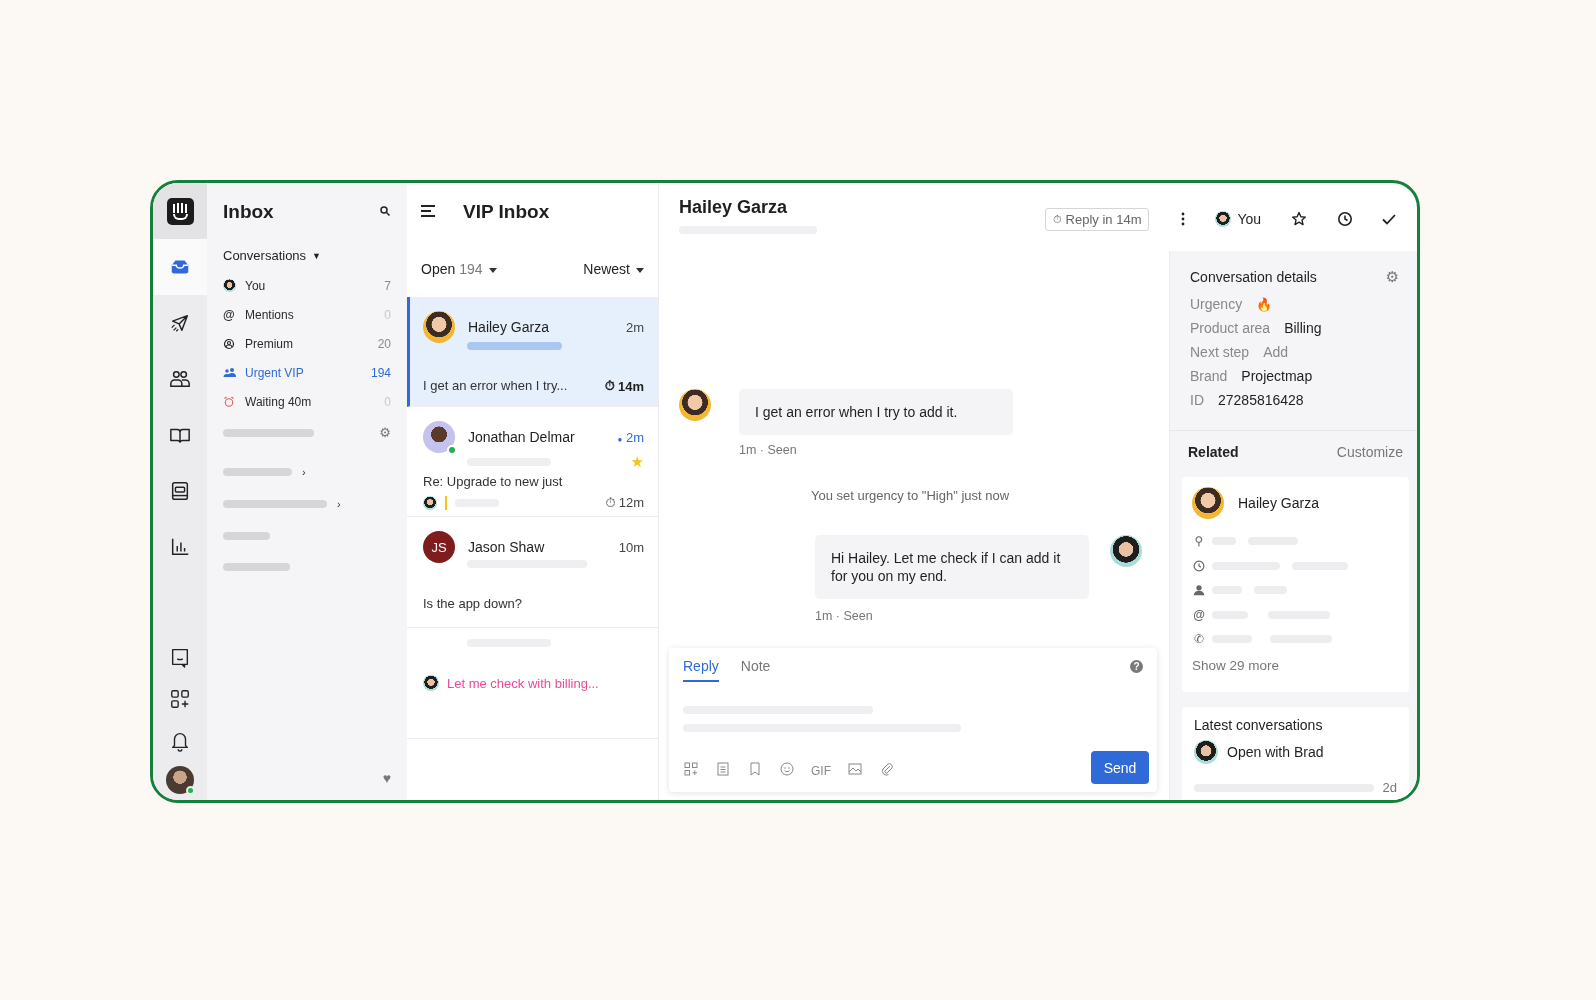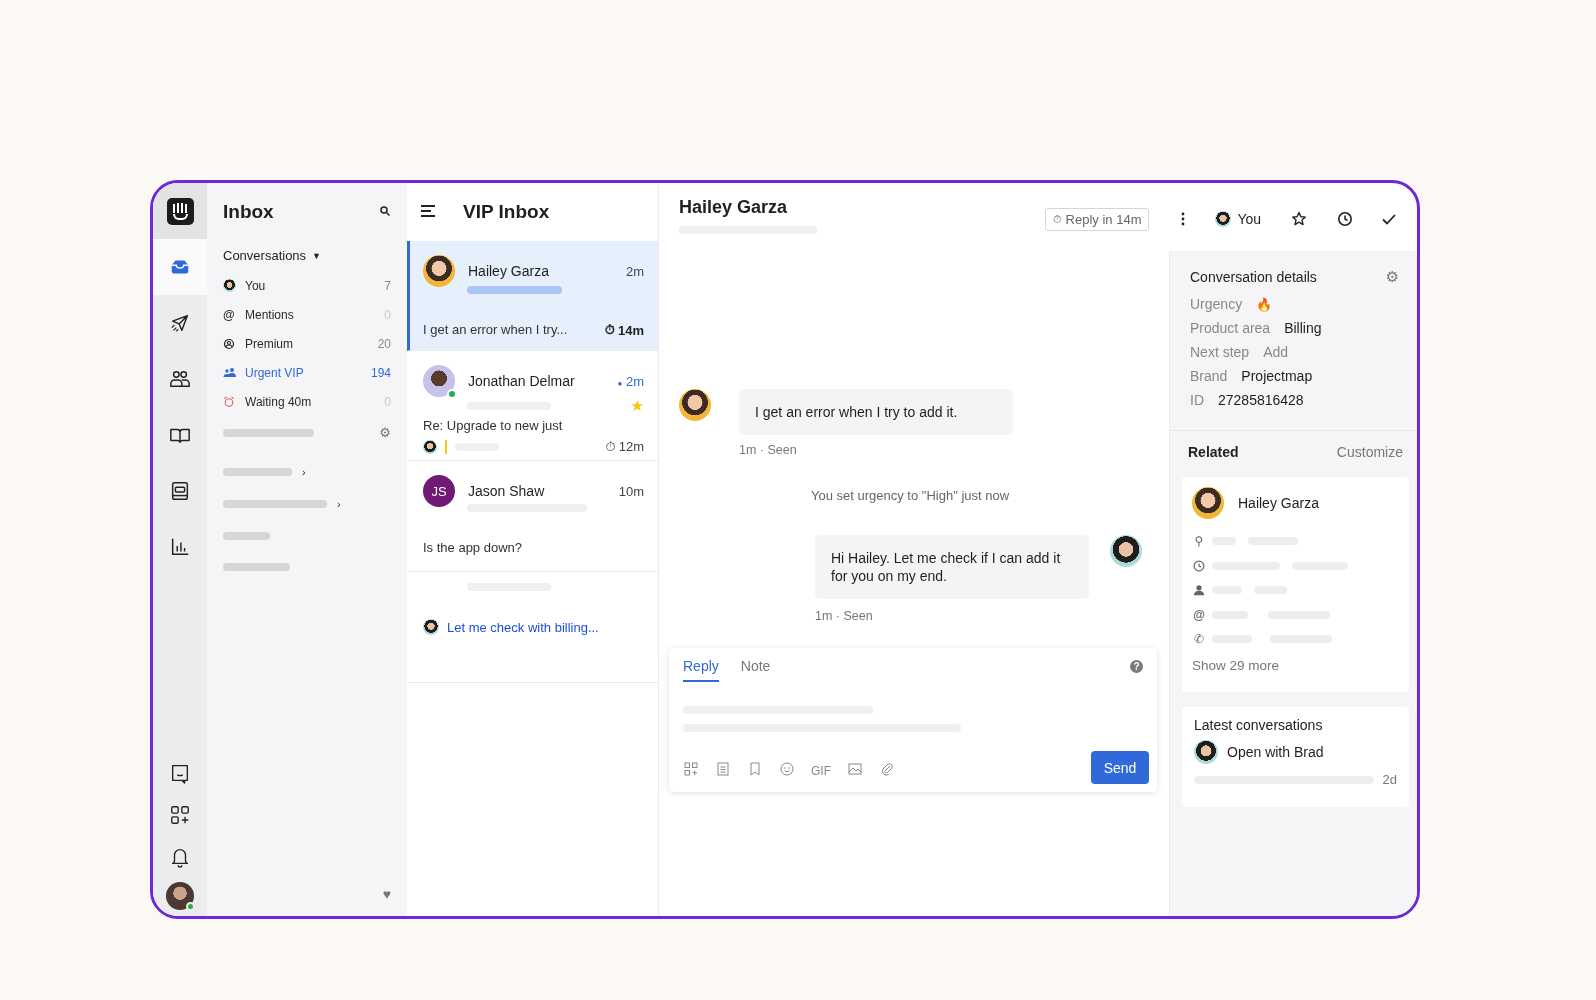--- a/index.html
+++ b/index.html
@@ -1,20 +1,20 @@
 <!DOCTYPE html>
 <html><head>
 <meta charset="utf-8">
 <style>
   * { box-sizing: border-box; margin: 0; padding: 0; }
   html, body { width: 1596px; height: 1000px; overflow: hidden; }
   body { background: #fcf8f3; font-family: "Liberation Sans", sans-serif; color: #1f1f1f; position: relative; }
 
-  .frame { position: absolute; left: 150px; top: 180px; width: 1270px; height: 739px;
-    border: 3px solid #6d28d9; border-radius: 28px; background: #fff; overflow: hidden; display: flex; }
+  .frame { position: absolute; left: 150px; top: 180px; width: 1270px; height: 623px;
+    border: 3px solid #15803d; border-radius: 28px; background: #fff; overflow: hidden; display: flex; }
 
   
   .rail { width: 54px; background: #ececee; display: flex; flex-direction: column; align-items: center; position: relative; }
   .rail .logo { width: 54px; height: 56px; display: flex; align-items: center; justify-content: center; background: #e3e3e6; }
   .rail .logo-box { width: 27px; height: 27px; background: #1c1c1c; border-radius: 5px; position: relative; }
   .rail .logo-box i { position: absolute; top: 6px; width: 2px; height: 9px; background: #fff; }
   .rail .logo-box .smile { position: absolute; left: 6px; top: 16px; width: 15px; height: 6px; border: 2px solid #fff; border-top: none; border-radius: 0 0 8px 8px; }
   .rail-item { width: 54px; height: 56px; display: flex; align-items: center; justify-content: center; }
   .rail-item.active { background: #fafafa; }
   .rail-item svg { width: 22px; height: 22px; }
@@ -252,20 +252,29 @@
     <span style="position:absolute;right:16px;bottom:14px;color:#777;font-size:14px">♥</span>
   </div>
 
   <div class="list">
     <div class="head">
       <span><svg width="14" height="12" viewBox="0 0 14 12">
             <path d="M0 1 H14 M0 6 H10 M0 11 H14" stroke="#222" stroke-width="1.8"></path>
           </svg></span>
       <span class="title">VIP Inbox</span>
     </div>
+    <div class="filters">
+      <span>
+        <span>Open</span>
+        <span class="muted">194</span><span class="caret"></span>
+      </span>
+      <span>
+        <span>Newest</span><span class="caret"></span>
+      </span>
+    </div>
 
     <div class="conv active" style="height:110px">
       <div class="row1">
         <div class="avatar av-hailey"></div>
         <span class="name">Hailey Garza</span>
         <span class="time">2m</span>
       </div>
       <div class="pill" style="width:95px;margin:-1px 0 0 44px;background:#a9c6f5"></div>
       <div style="display:flex;justify-content:space-between;margin-top:28px">
         <span class="snippet">I get an error when I try...</span>
@@ -297,35 +306,35 @@
         </div>
         <span style="font-size:13px;color:#444;display:flex;gap:3px">
             <span>⏱</span>
             <span>12m</span>
           </span>
       </div>
     </div>
 
     <div class="conv" style="height:111px">
       <div class="row1">
-        <div class="avatar initials" style="background:#701a75">
+        <div class="avatar initials" style="background:#7f1d1d">
             <span>JS</span>
           </div>
         <span class="name">Jason Shaw</span>
         <span class="time">10m</span>
       </div>
       <div class="pill" style="width:120px;margin:-3px 0 0 44px;background:#efeff1"></div>
       <div class="snippet" style="margin-top:28px">Is the app down?</div>
     </div>
 
     <div class="conv" style="height:111px">
       <div class="pill" style="width:84px;margin:-3px 0 0 44px;background:#efeff1"></div>
       <div style="display:flex;align-items:center;gap:8px;margin-top:28px">
         <div class="avatar av-agent" style="width:16px;height:16px"></div>
-        <span class="snippet" style="color:#1d4ed8">Let me check with billing...</span>
+        <span class="snippet" style="color:#ec4899">Let me check with billing...</span>
       </div>
     </div>
 
   </div>
 
   <div class="main">
     <div class="head">
       <div class="title">Hailey Garza</div>
       <div class="sub"></div>
     </div>
@@ -499,19 +508,19 @@
         </div>
       <div style="font-size:13.5px;color:#777;margin-top:6px">Show 29 more</div>
     </div>
 
     <div class="card" style="top:456px;height:100px;padding:10px 12px">
       <div style="font-size:14px;color:#222">Latest conversations</div>
       <div style="display:flex;align-items:center;gap:9px;margin-top:7px">
         <div class="avatar av-agent" style="width:24px;height:24px"></div>
         <span style="font-size:14px">Open with Brad</span>
       </div>
-      <div style="display:flex;align-items:center;justify-content:space-between;margin-top:8px">
+      <div style="display:flex;align-items:center;justify-content:space-between;margin-top:16px">
         <div class="bar" style="width:180px"></div>
         <span style="font-size:13px;color:#777">2d</span>
       </div>
     </div>
   </div>
 </div>
 
 </body></html>

